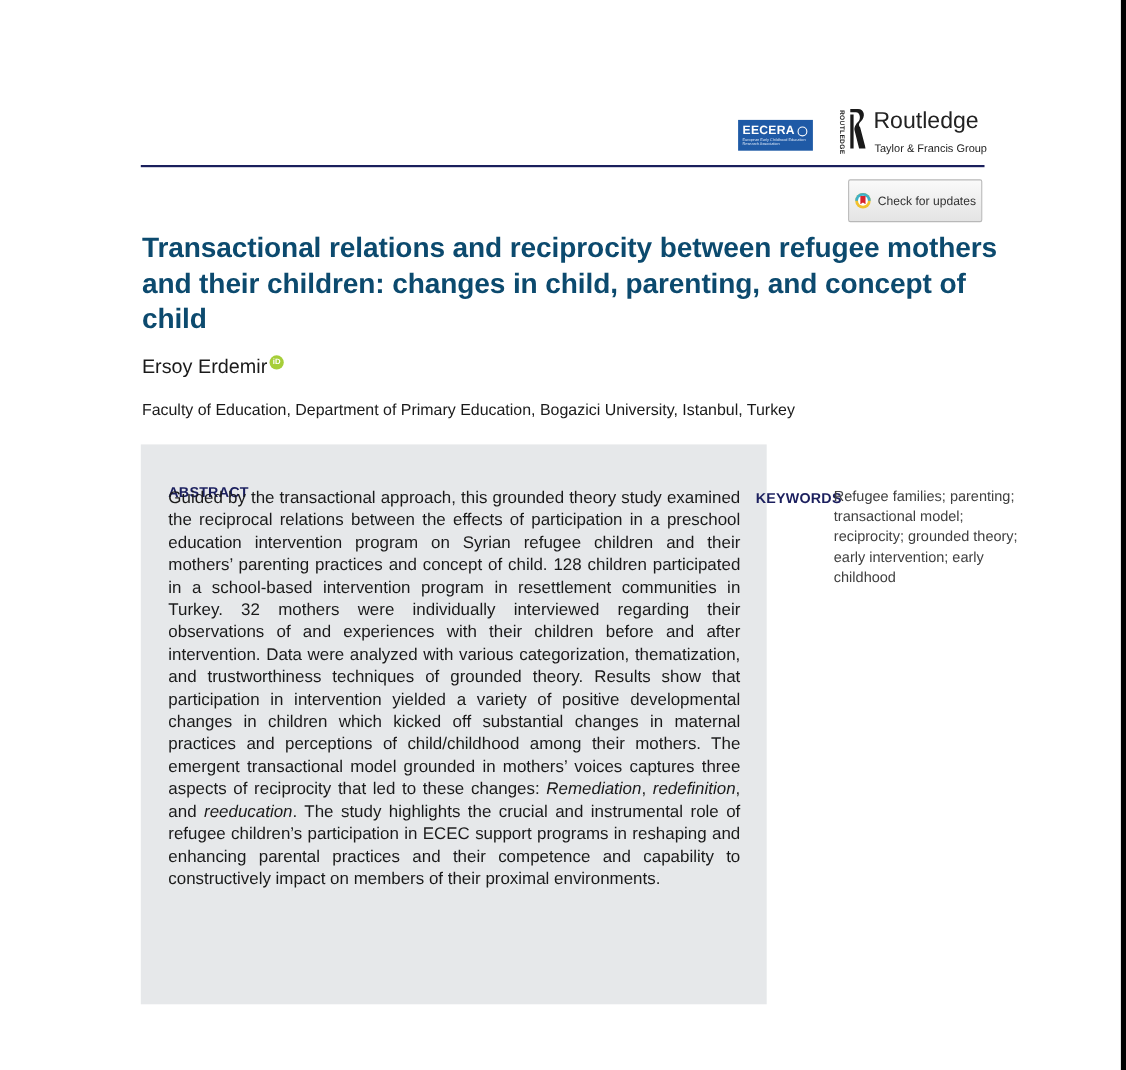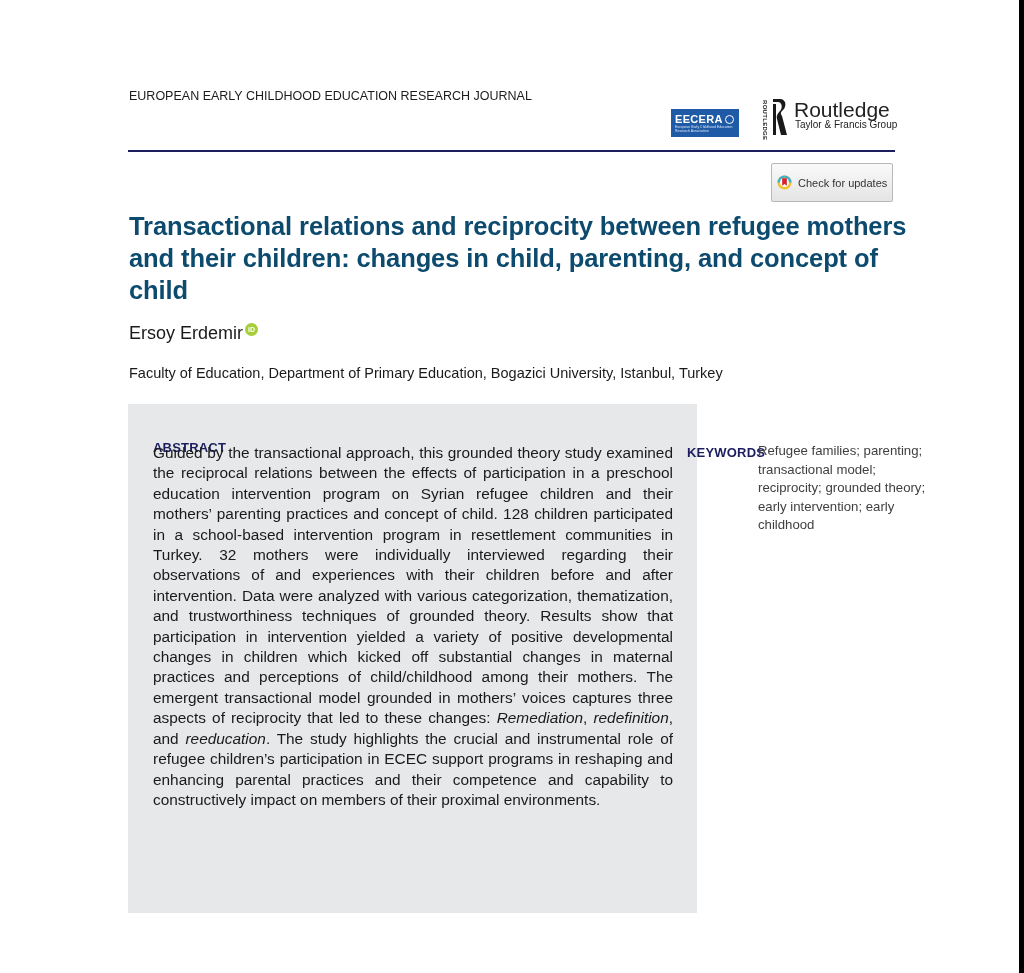--- a/index.html
+++ b/index.html
@@ -22,21 +22,21 @@
     .eecera-logo .sub { font-size: 3.5px; line-height: 4px; color: #d8e4f5; }
     .eecera-logo .face { width: 9px; height: 9px; border: 1px solid #fff; border-radius: 50%; box-sizing: border-box; display: inline-block; }
 
     .routledge { position: absolute; left: 762px; top: 98px; width: 140px; height: 44px; }
     .routledge .vert {
       position: absolute; left: 0px; top: 2px; font-size: 6px; font-weight: bold;
       writing-mode: vertical-rl; letter-spacing: 0.3px; color: #222;
     }
     .routledge .mark { position: absolute; left: 9px; top: 0px; width: 16px; height: 38px; }
     .routledge .name { position: absolute; left: 32px; top: 0px; font-size: 21px; color: #222; line-height: 24px; }
-    .routledge .group { position: absolute; left: 33px; top: 21px; font-size: 10px; color: #222; white-space: nowrap; }
+    .routledge .group { position: absolute; left: 33px; top: 32px; font-size: 10px; color: #222; white-space: nowrap; }
 
     .header-rule { position: absolute; left: 128px; top: 150px; width: 767px; height: 2px; background: #1a1f5c; }
 
     .check-updates {
       position: absolute; left: 771px; top: 163px; width: 122px; height: 39px;
       box-sizing: border-box; border: 1px solid #b8b8b8; border-radius: 2px;
       background: linear-gradient(#fafafa, #e4e4e4);
       display: flex; align-items: center; gap: 6px; padding-left: 5px;
       font-size: 11px; color: #333; cursor: pointer;
     }
@@ -75,21 +75,20 @@
       font-size: 13.2px; line-height: 18.5px; color: #404040; margin-left: 48px;
     }
     .keywords-list div { white-space: nowrap; }
   </style>
 </head>
 <body>
 
 <div class="right-bar"></div>
 
 <div class="journal-meta">
-  <div>EUROPEAN EARLY CHILDHOOD EDUCATION RESEARCH JOURNAL</div>
 </div>
 
 <div class="eecera-logo">
   <div class="name">
     <span>EECERA</span>
     <span class="face"></span>
   </div>
   <div class="sub">European Early Childhood Education Research Association</div>
 </div>
 

